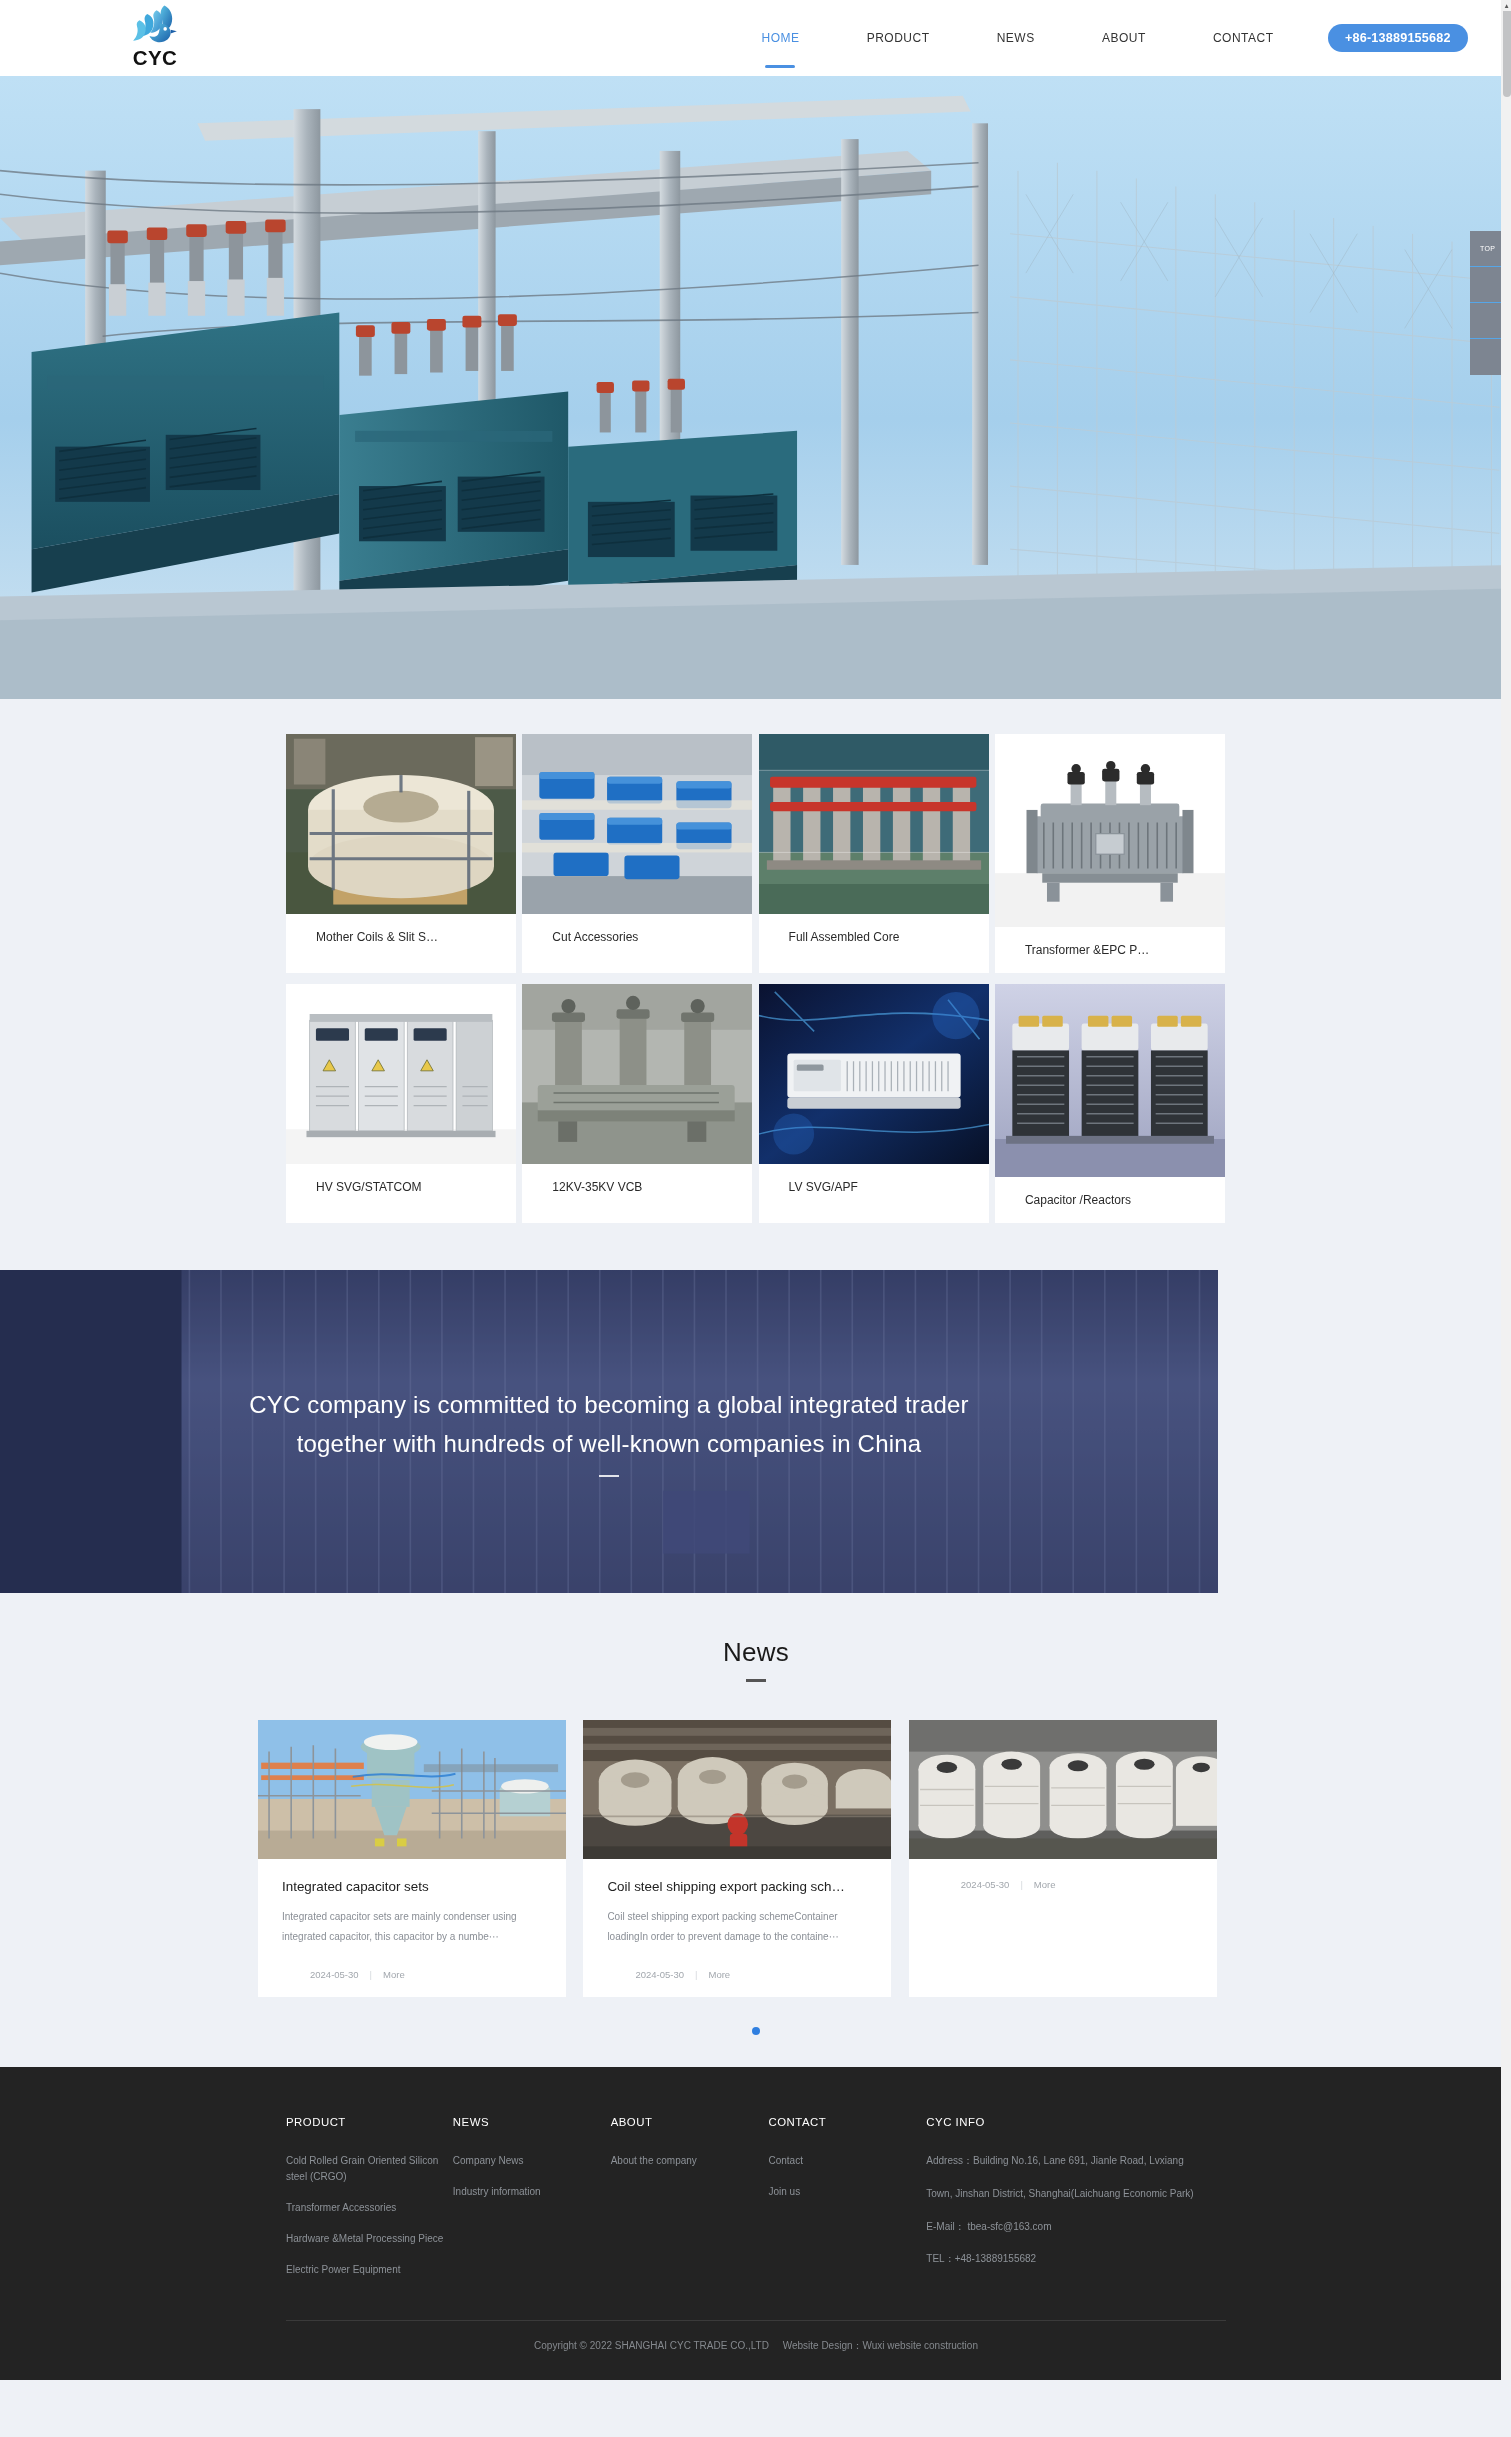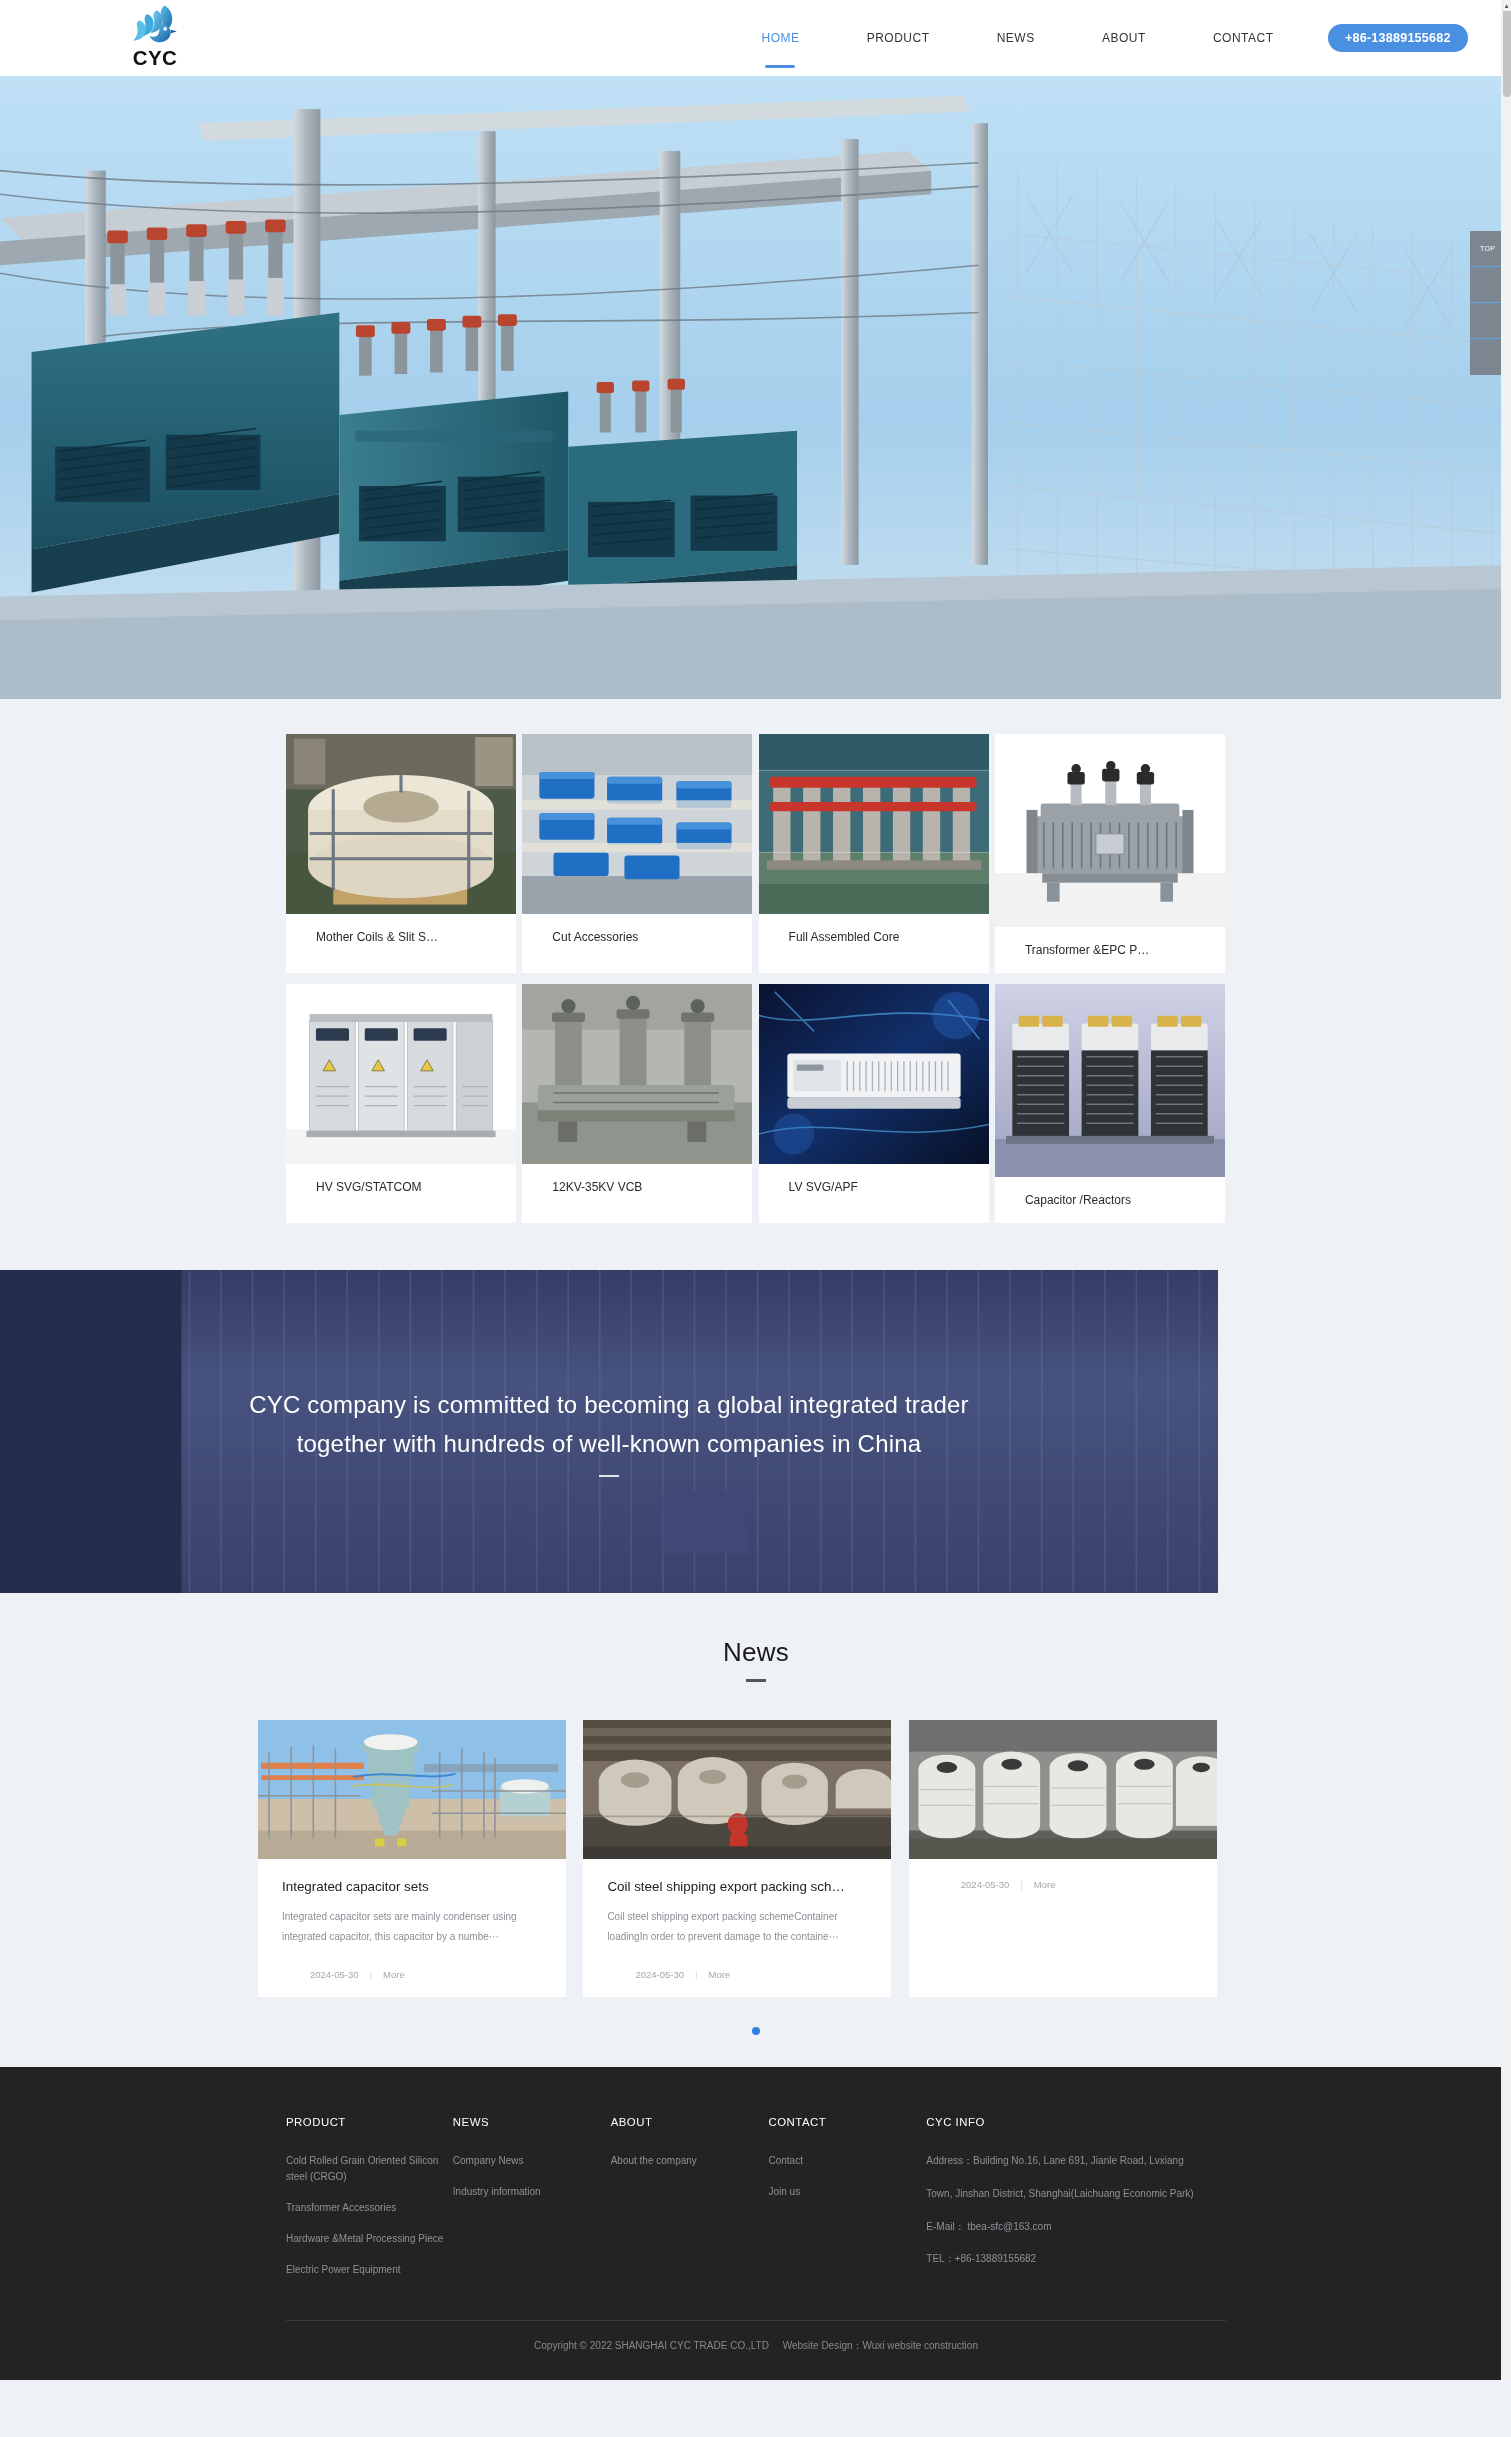--- a/index.html
+++ b/index.html
@@ -841,21 +841,21 @@
         <h4>CONTACT</h4>
         <a href="#">Contact</a>
         <a href="#">Join us</a>
       </div>
 
       <div class="fcol c5">
         <h4>CYC INFO</h4>
         <span class="fline">Address：Building No.16, Lane 691, Jianle Road, Lvxiang</span>
         <span class="fline">Town, Jinshan District, Shanghai(Laichuang Economic Park)</span>
         <span class="fline">E-Mail：  tbea-sfc@163.com</span>
-        <span class="fline">TEL：+86-13889155682</span>
+        <span class="fline">TEL：+48-13889155682</span>
       </div>
 
     </div>
 
     <div class="footer-divider"></div>
 
     <div class="copyright">
       <span>Copyright © 2022 SHANGHAI CYC TRADE CO.,LTD</span>
       <span class="cw">Website Design：Wuxi website construction</span>
     </div>

